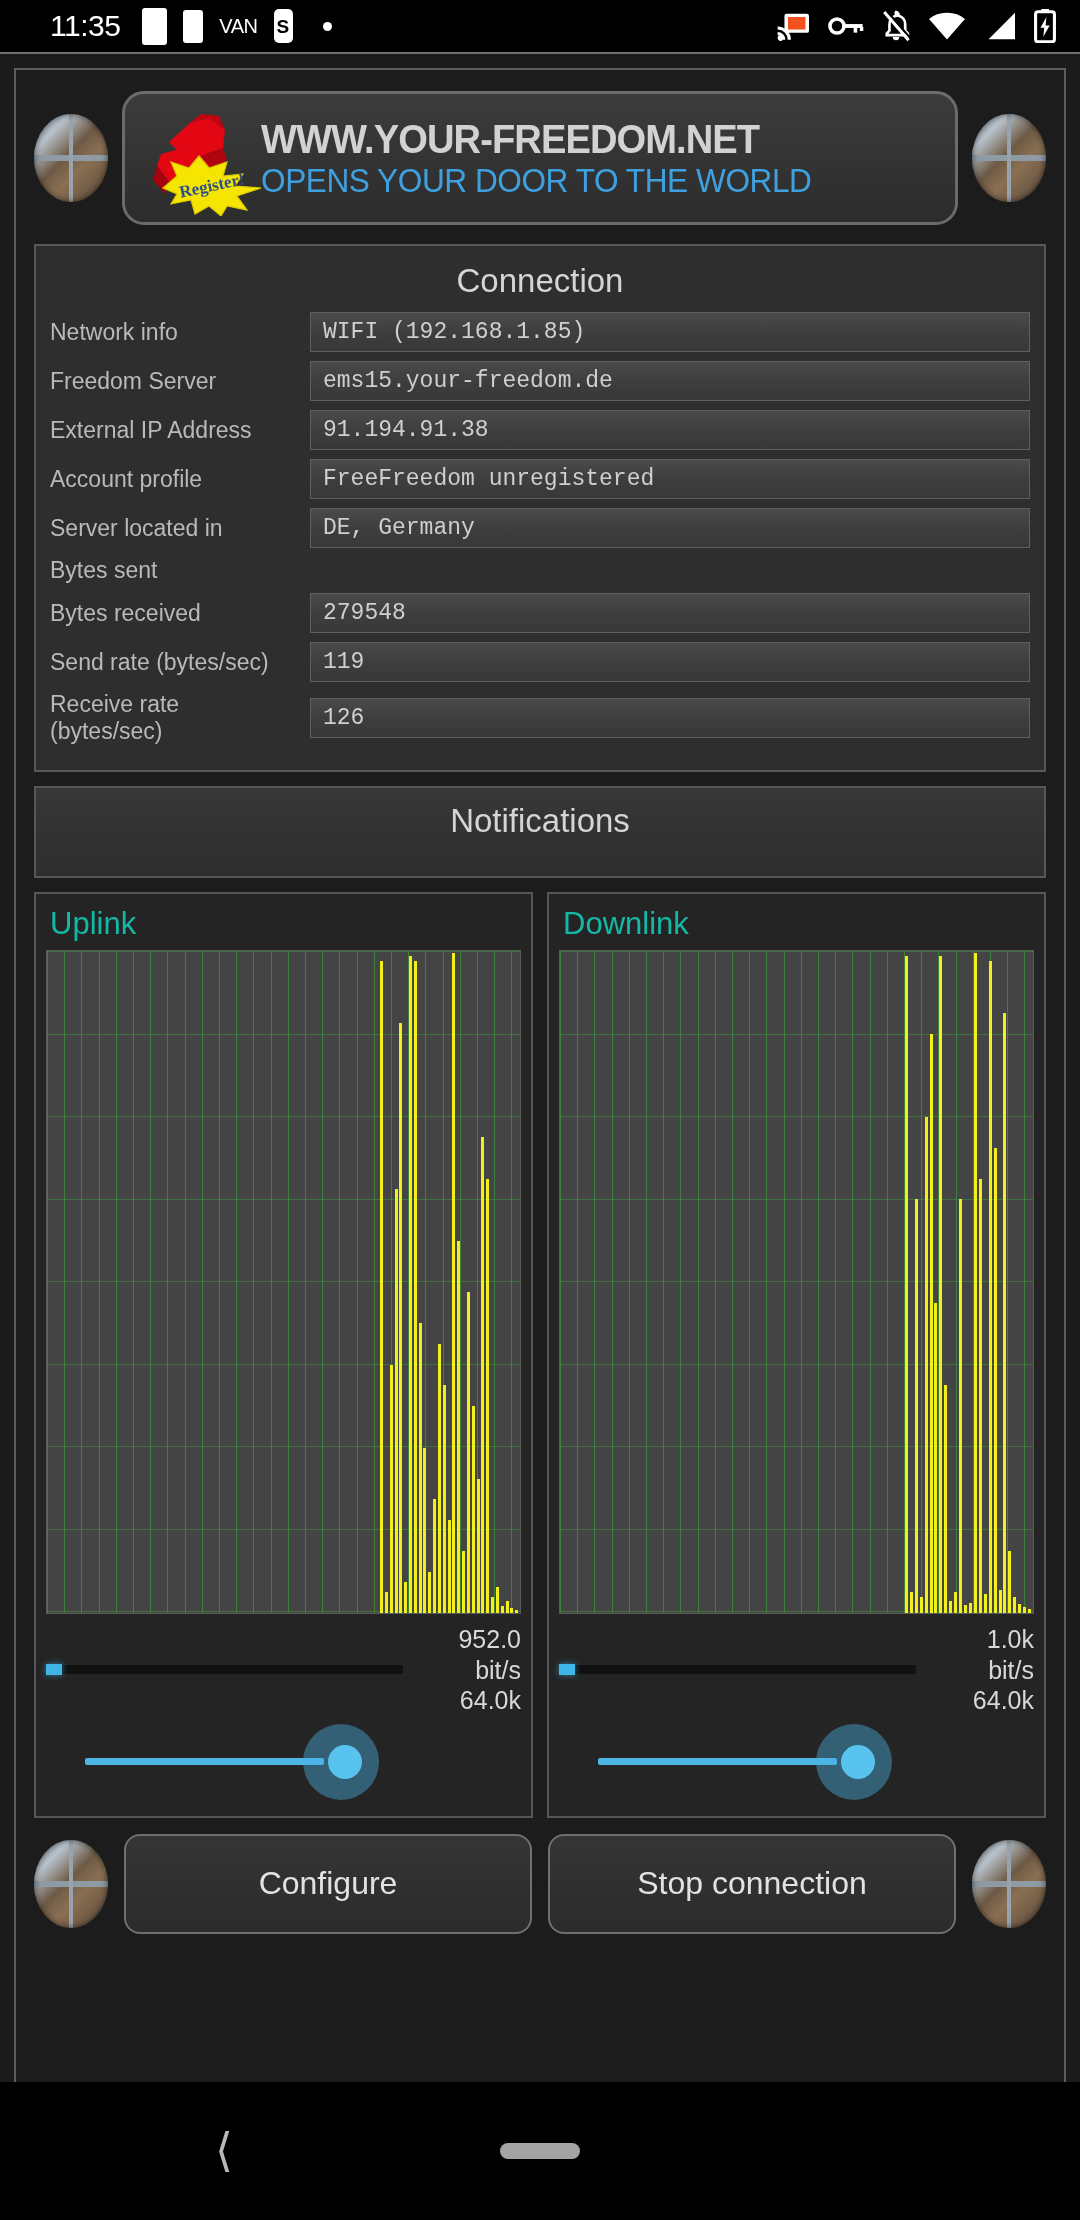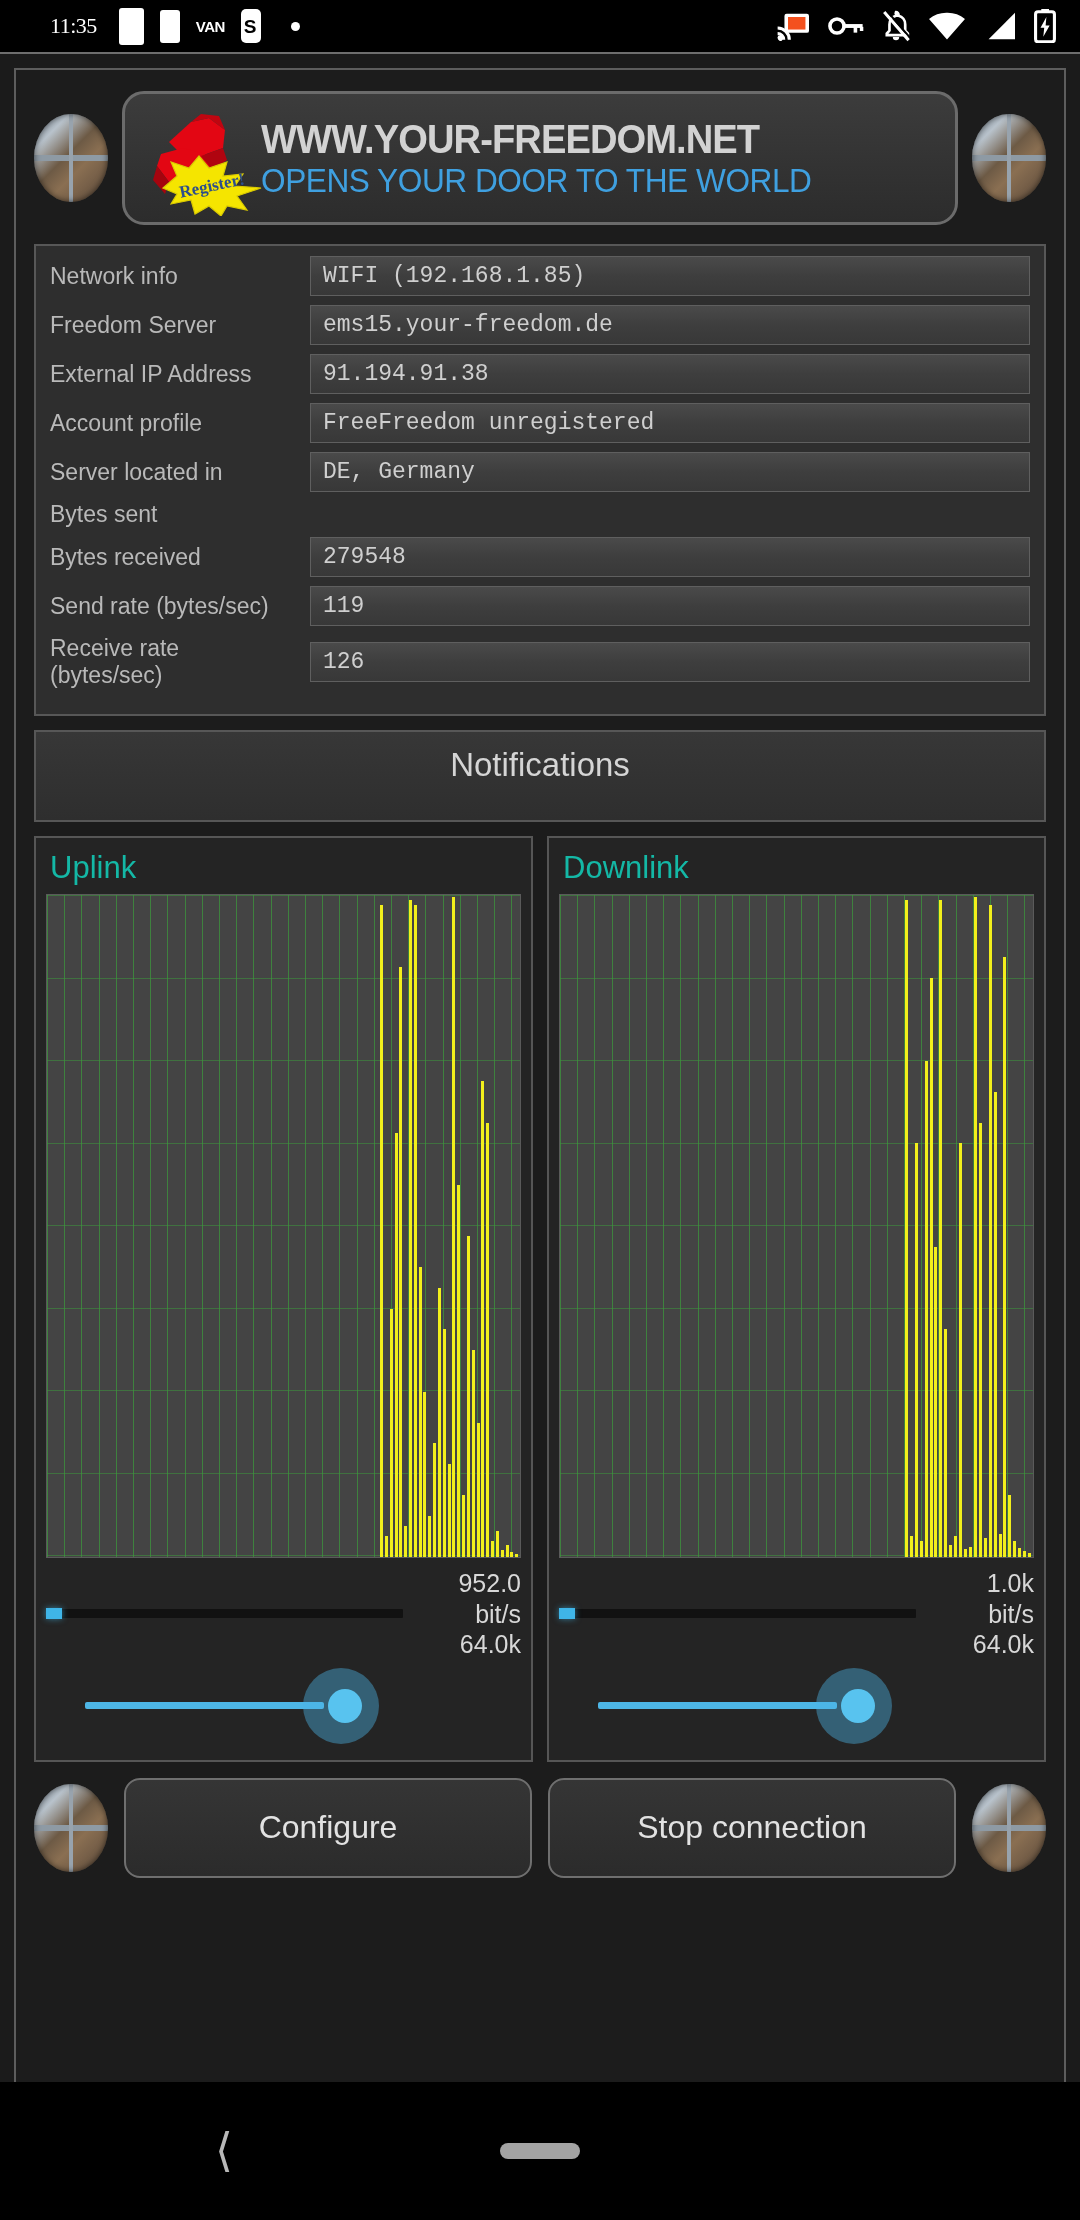--- a/index.html
+++ b/index.html
@@ -12,27 +12,27 @@
 
   
   .statusbar {
     position: absolute; top: 0; left: 0;
     width: 1080px; height: 52px;
     background: #000;
     display: flex; align-items: center;
     padding: 0 18px;
   }
   .sb-clock {
-    color: #fff; font-size: 22px; font-weight: 400;
-    letter-spacing: -0.5px; margin-left: 32px; font-family: Liberation Serif, serif;
+    color: #fff; font-size: 30px; font-weight: 400;
+    letter-spacing: -0.5px; margin-left: 32px;
   }
   .sb-left-icons { display: flex; align-items: center; gap: 16px; margin-left: 22px; }
   .sb-sq { width: 25px; height: 37px; background: #fff; border-radius: 3px; }
   .sb-sq.narrow { width: 20px; height: 33px; }
-  .sb-van { color: #fff; font-size: 15px; font-weight: 700; letter-spacing: -0.5px; }
+  .sb-van { color: #fff; font-size: 20px; font-weight: 400; letter-spacing: -0.5px; }
   .sb-es {
     background: #fff; color: #000; font-size: 19px; font-weight: 700;
     border-radius: 5px; padding: 2px 4px 2px 3px; line-height: 1;
     display: flex; align-items: center; gap: 1px; height: 34px;
   }
   .sb-es .bars { display: flex; flex-direction: column; gap: 2px; }
   .sb-es .bars i { display: block; width: 9px; height: 2.5px; background: #000; }
   .sb-dot { width: 9px; height: 9px; border-radius: 50%; background: #fff; margin-left: 14px; }
   .sb-right { margin-left: auto; display: flex; align-items: center; gap: 17px; padding-right: 6px; }
 
@@ -306,20 +306,21 @@
       <div class="banner-text">
         <div class="banner-title">WWW.YOUR-FREEDOM.NET</div>
         <div class="banner-sub">OPENS YOUR DOOR TO THE WORLD</div>
       </div>
     </div>
 
     <div class="porthole"></div>
   </div>
 
   <div class="panel">
+    <div class="panel-title">Connection</div>
     <div id="connection-rows">
           <div class="row">
             <div class="row-label">Network info</div>
             <div class="row-value">WIFI (192.168.1.85)</div>
           </div>
           <div class="row">
             <div class="row-label">Freedom Server</div>
             <div class="row-value">ems15.your-freedom.de</div>
           </div>
           <div class="row">

